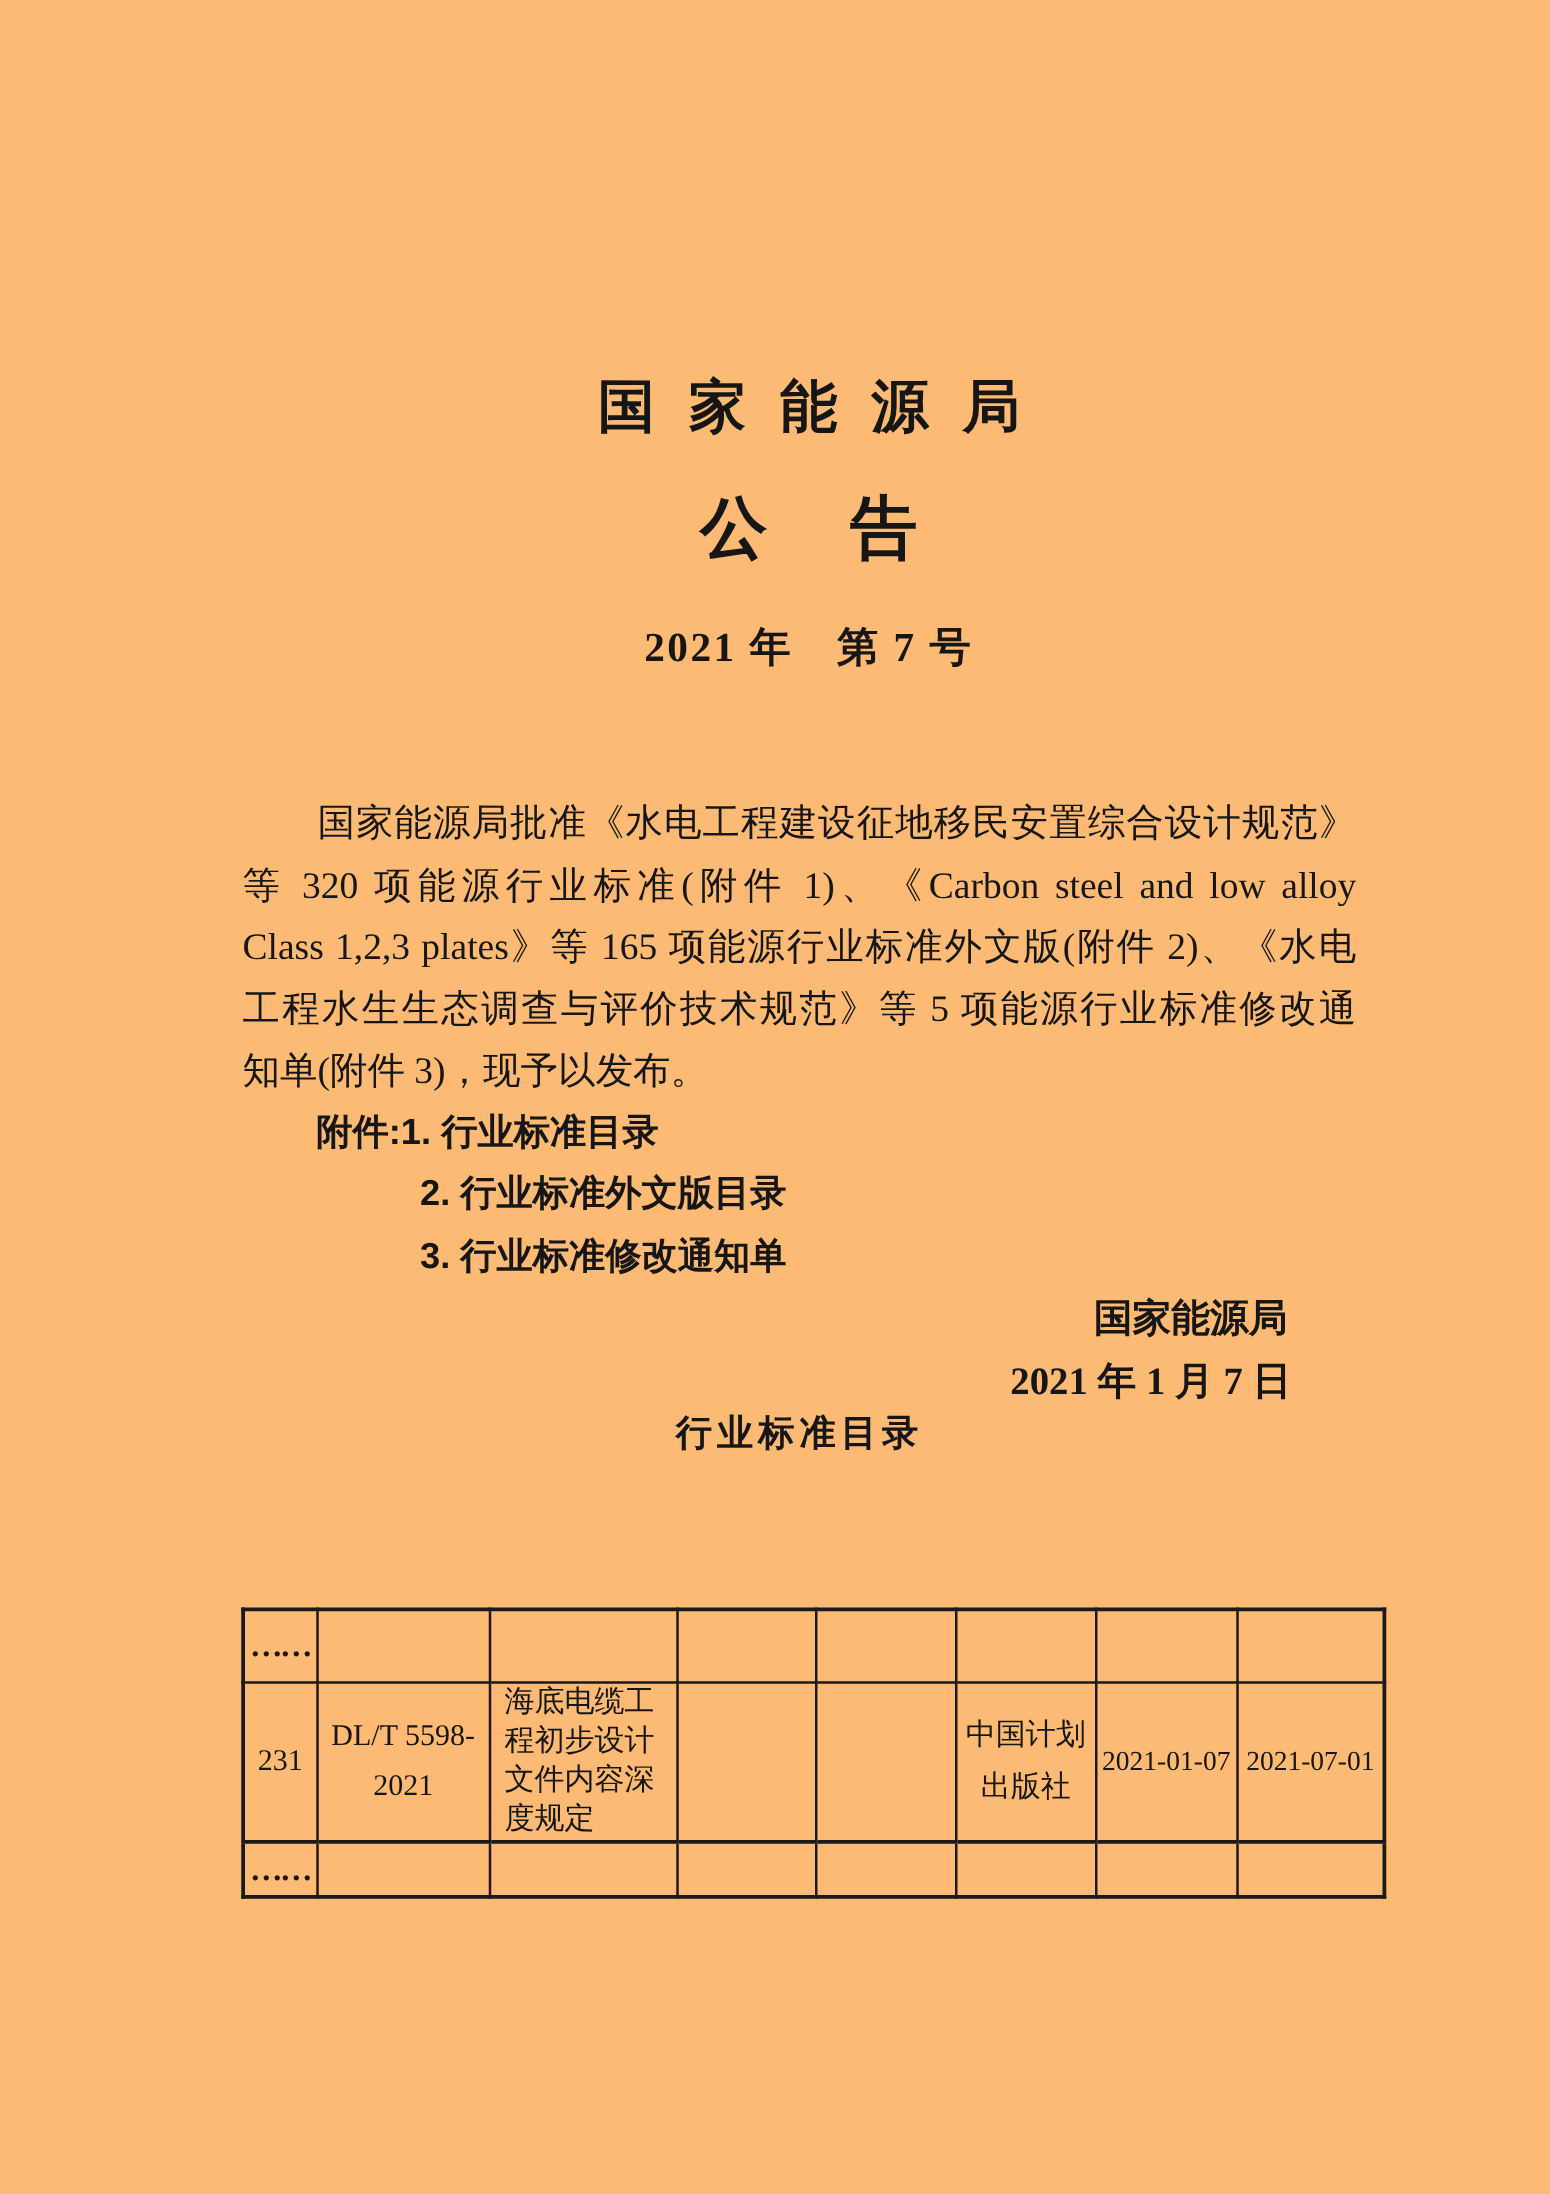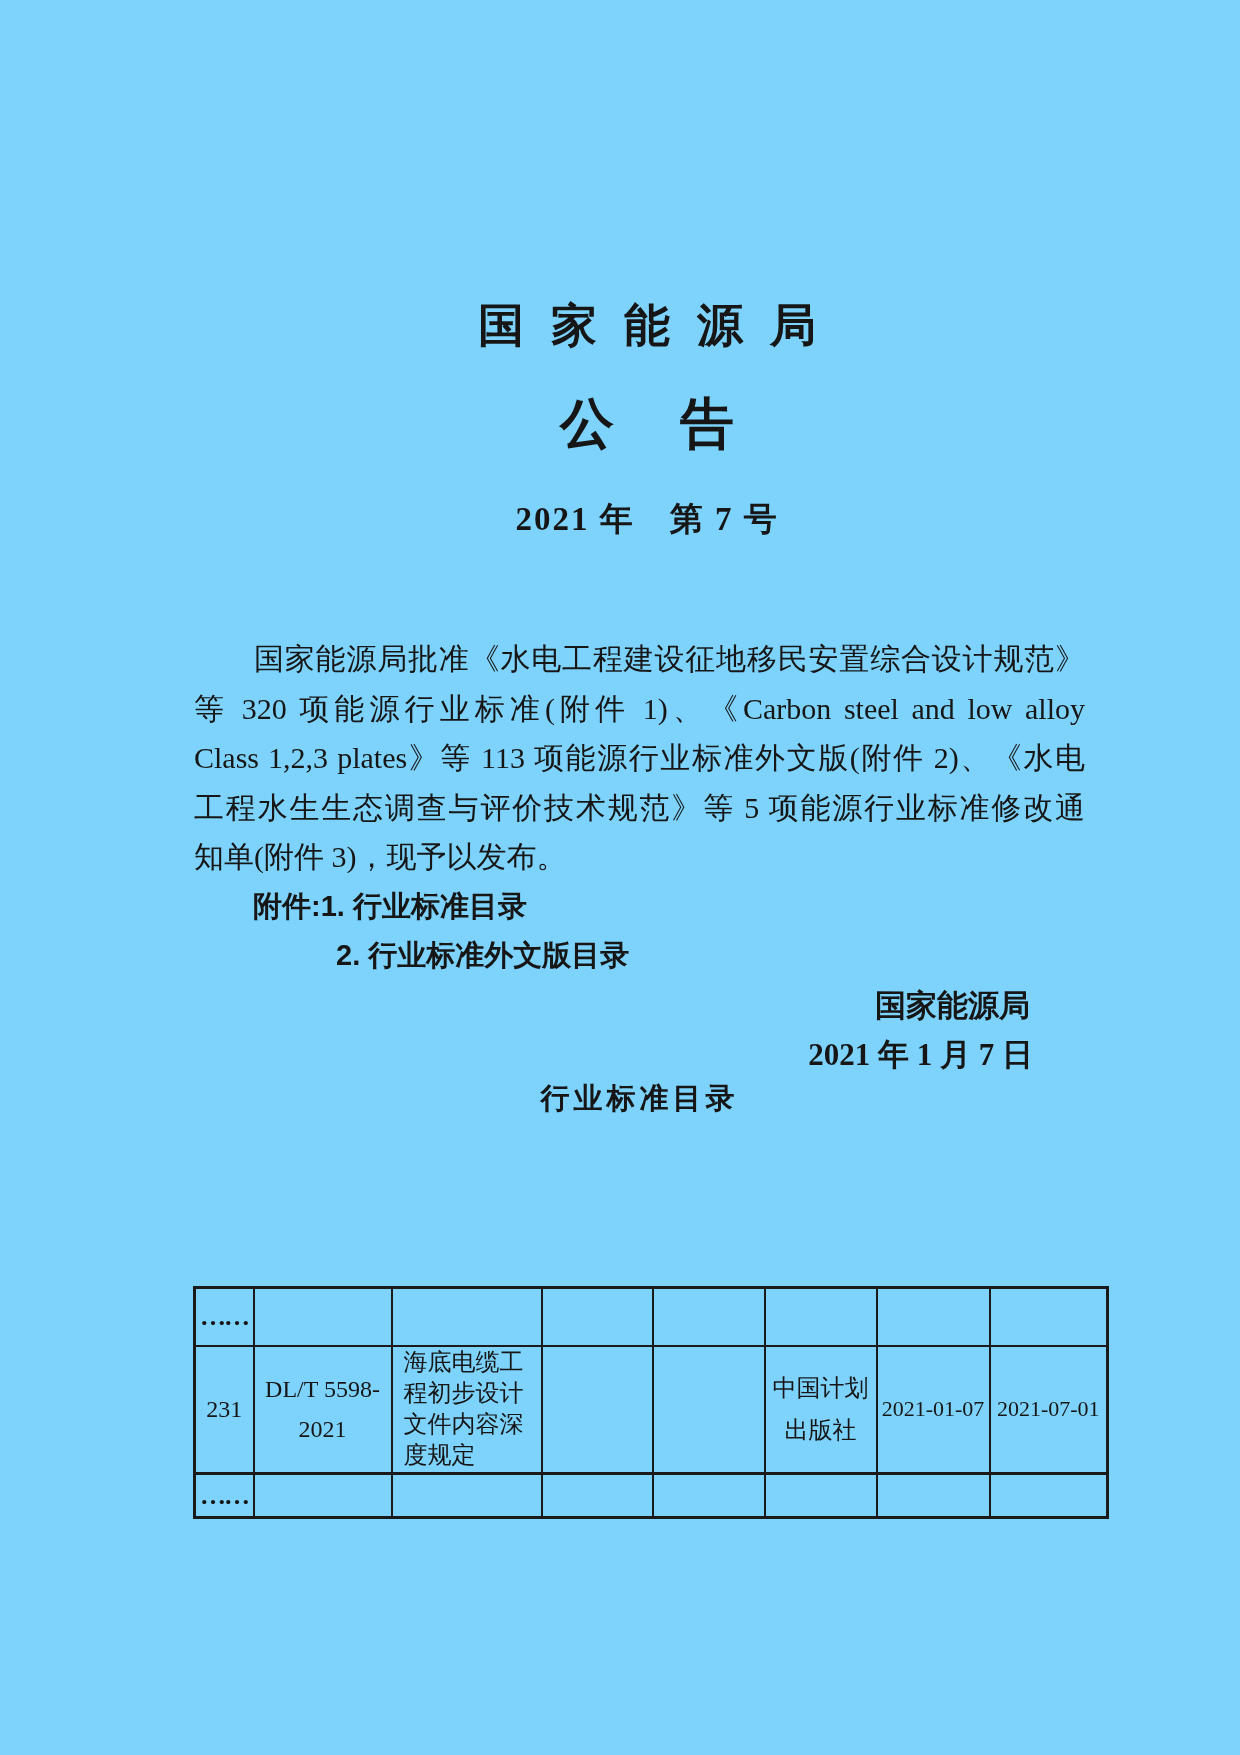--- a/index.html
+++ b/index.html
@@ -1,20 +1,20 @@
 <!DOCTYPE html>
 <html><head>
 <meta charset="utf-8">
 <style>
   html,body{margin:0;padding:0;background:#e8e8e8;}
   .page{
     position:relative;
     width:1240px;height:1755px;
     margin:0 auto;
-    background:#7dd3fc;
+    background:#fdba74;
     color:#161616;
     font-family:"Liberation Serif","DejaVu Serif",serif;
     overflow:hidden;
   }
   .sans{font-family:"Liberation Sans","DejaVu Sans",sans-serif;}
 
   
   .head-agency{
     position:absolute;top:300px;left:194px;width:906px;
     text-align:center;font-size:46px;font-weight:700;
@@ -95,26 +95,27 @@
 
 <div class="page">
 
   <div class="head-agency sans">国家能源局</div>
   <div class="head-title sans">公告</div>
   <div class="head-issue">2021 年　第 7 号</div>
 
   <div class="content">
     <div class="line jline indent">国家能源局批准《水电工程建设征地移民安置综合设计规范》</div>
     <div class="line jline">等 320 项能源行业标准(附件 1)、《Carbon steel and low alloy</div>
-    <div class="line jline">Class 1,2,3 plates》等 113 项能源行业标准外文版(附件 2)、《水电</div>
+    <div class="line jline">Class 1,2,3 plates》等 165 项能源行业标准外文版(附件 2)、《水电</div>
     <div class="line jline">工程水生生态调查与评价技术规范》等 5 项能源行业标准修改通</div>
     <div class="line">知单(附件 3)，现予以发布。</div>
 
     <div class="line att-line att-first"><span>附件:</span><span>1. 行业标准目录</span></div>
     <div class="line att-line att-rest"><span>2. 行业标准外文版目录</span></div>
+    <div class="line att-line att-rest"><span>3. 行业标准修改通知单</span></div>
 
     <div class="line sig-org">国家能源局</div>
     <div class="line sig-date">2021 年 1 月 7 日</div>
 
     <div class="line table-title">行业标准目录</div>
   </div>
 
   <table class="std-table">
     <colgroup>
       <col style="width:59px">

